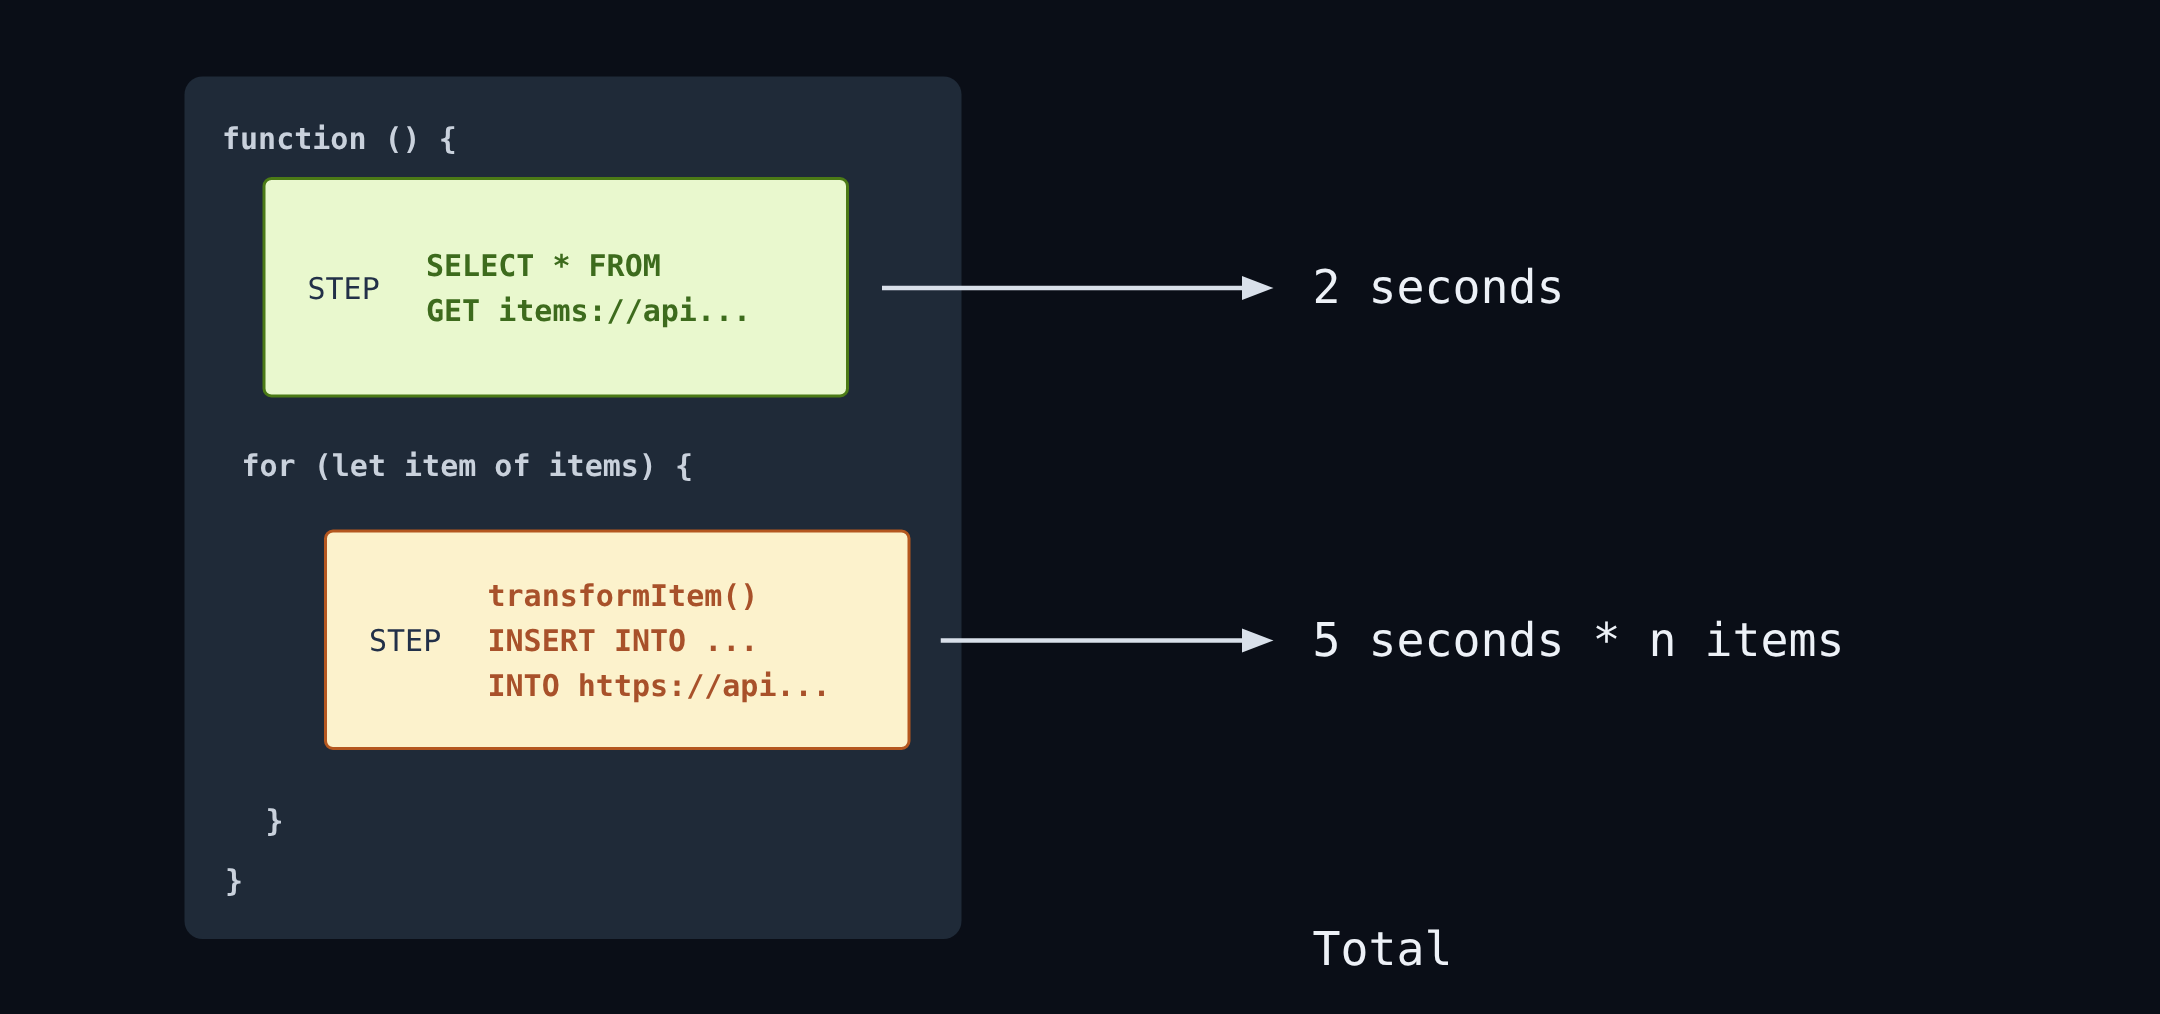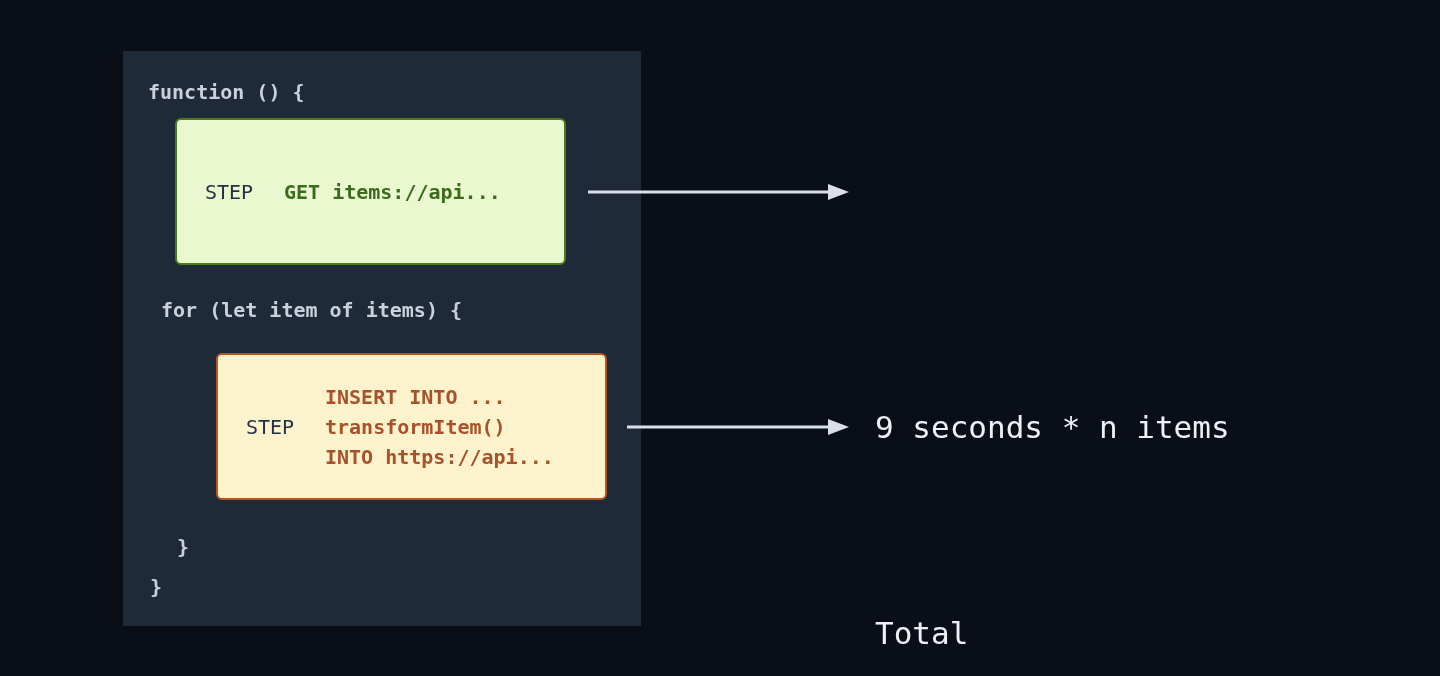--- a/index.html
+++ b/index.html
@@ -14,21 +14,21 @@
     position: absolute;
     left: 0; top: 0;
     width: 1440px; height: 676px;
     background: #0a0e17;
   }
   .code-panel {
     position: absolute;
     left: 123px; top: 51px;
     width: 518px; height: 575px;
     background: #1f2a38;
-    border-radius: 0;
+    border-radius: 12px;
   }
   .code-line {
     position: absolute;
     color: #c9d1dc;
     font-size: 20px;
     font-weight: bold;
     line-height: 30px;
     white-space: pre;
   }
   .code-line.fn-open   { left: 25px; top: 26px; }
@@ -106,50 +106,52 @@
 <body>
 
 <div class="canvas">
 
   <div class="code-panel">
     <div class="code-line fn-open">function () {</div>
 
     <div class="step-box step-1">
       <div class="step-label">STEP</div>
       <div class="step-lines">
+        <div class="step-line">SELECT * FROM</div>
         <div class="step-line">GET items://api...</div>
       </div>
     </div>
 
     <div class="code-line for-open">for (let item of items) {</div>
 
     <div class="step-box step-2">
       <div class="step-label">STEP</div>
       <div class="step-lines">
+        <div class="step-line">transformItem()</div>
         <div class="step-line">INSERT INTO ...</div>
-        <div class="step-line">transformItem()</div>
         <div class="step-line">INTO https://api...</div>
       </div>
     </div>
 
     <div class="code-line for-close">}</div>
     <div class="code-line fn-close">}</div>
   </div>
 
   <svg class="arrow arrow-1" viewBox="0 0 262 20" xmlns="http://www.w3.org/2000/svg">
     <line x1="0" y1="10" x2="242" y2="10" stroke="#d9e0ea" stroke-width="3"></line>
     <polygon points="240,2 261,10 240,18" fill="#d9e0ea"></polygon>
   </svg>
 
   <svg class="arrow arrow-2" viewBox="0 0 223 20" xmlns="http://www.w3.org/2000/svg">
     <line x1="0" y1="10" x2="203" y2="10" stroke="#d9e0ea" stroke-width="3"></line>
     <polygon points="201,2 222,10 201,18" fill="#d9e0ea"></polygon>
   </svg>
 
+  <div class="annotation annotation-1">2 seconds</div>
 
-  <div class="annotation annotation-2">9 seconds * n items</div>
+  <div class="annotation annotation-2">5 seconds * n items</div>
 
   <div class="total-block">
     <div>Total</div>
     
   </div>
 
 </div>
 
 </body></html>

